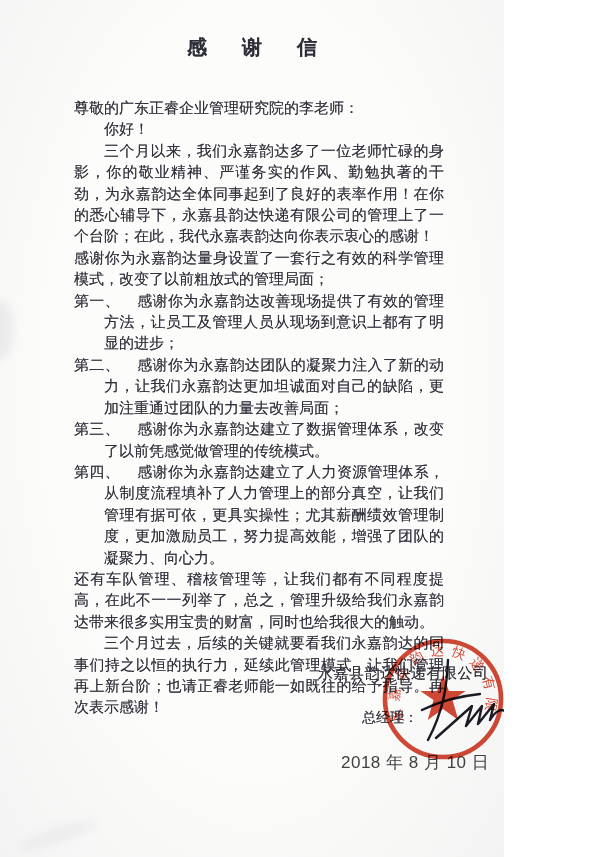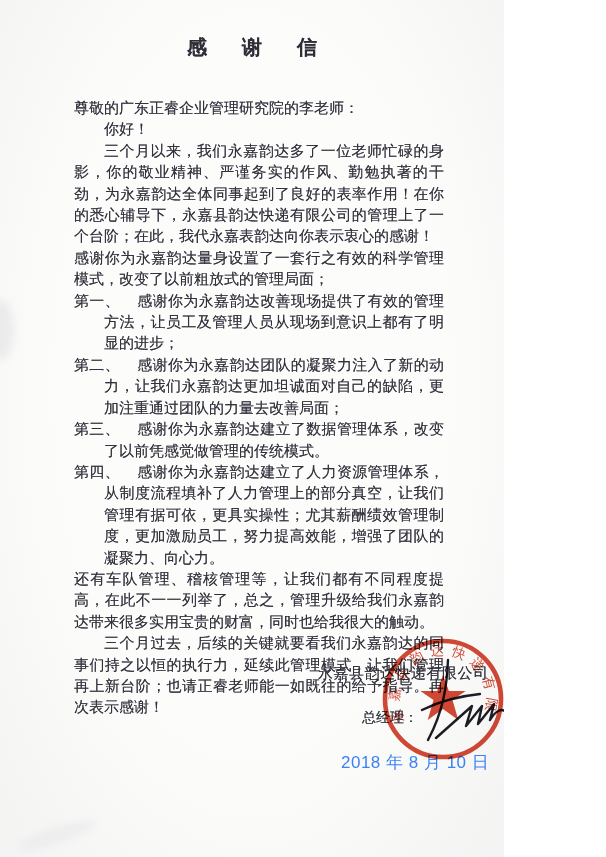--- a/index.html
+++ b/index.html
@@ -55,21 +55,21 @@
   }
   .sig-role {
     position: absolute; left: 362px; top: 709px;
     font-size: 14px;
     text-shadow: 0 0 0.6px rgba(50,50,70,0.65);
   }
   .sig-date {
     position: absolute; left: 341px; top: 751px;
     font-size: 17px;
     font-family: "Liberation Sans", "DejaVu Sans", sans-serif;
-    color: #3b82f6;
+    color: #404040;
     letter-spacing: 0.5px;
   }
   .seal-svg {
     position: absolute; left: 380px; top: 636px;
     width: 126px; height: 126px;
     mix-blend-mode: multiply;
     opacity: 0.9;
   }
   .signature-svg {
     position: absolute; left: 414px; top: 648px;

